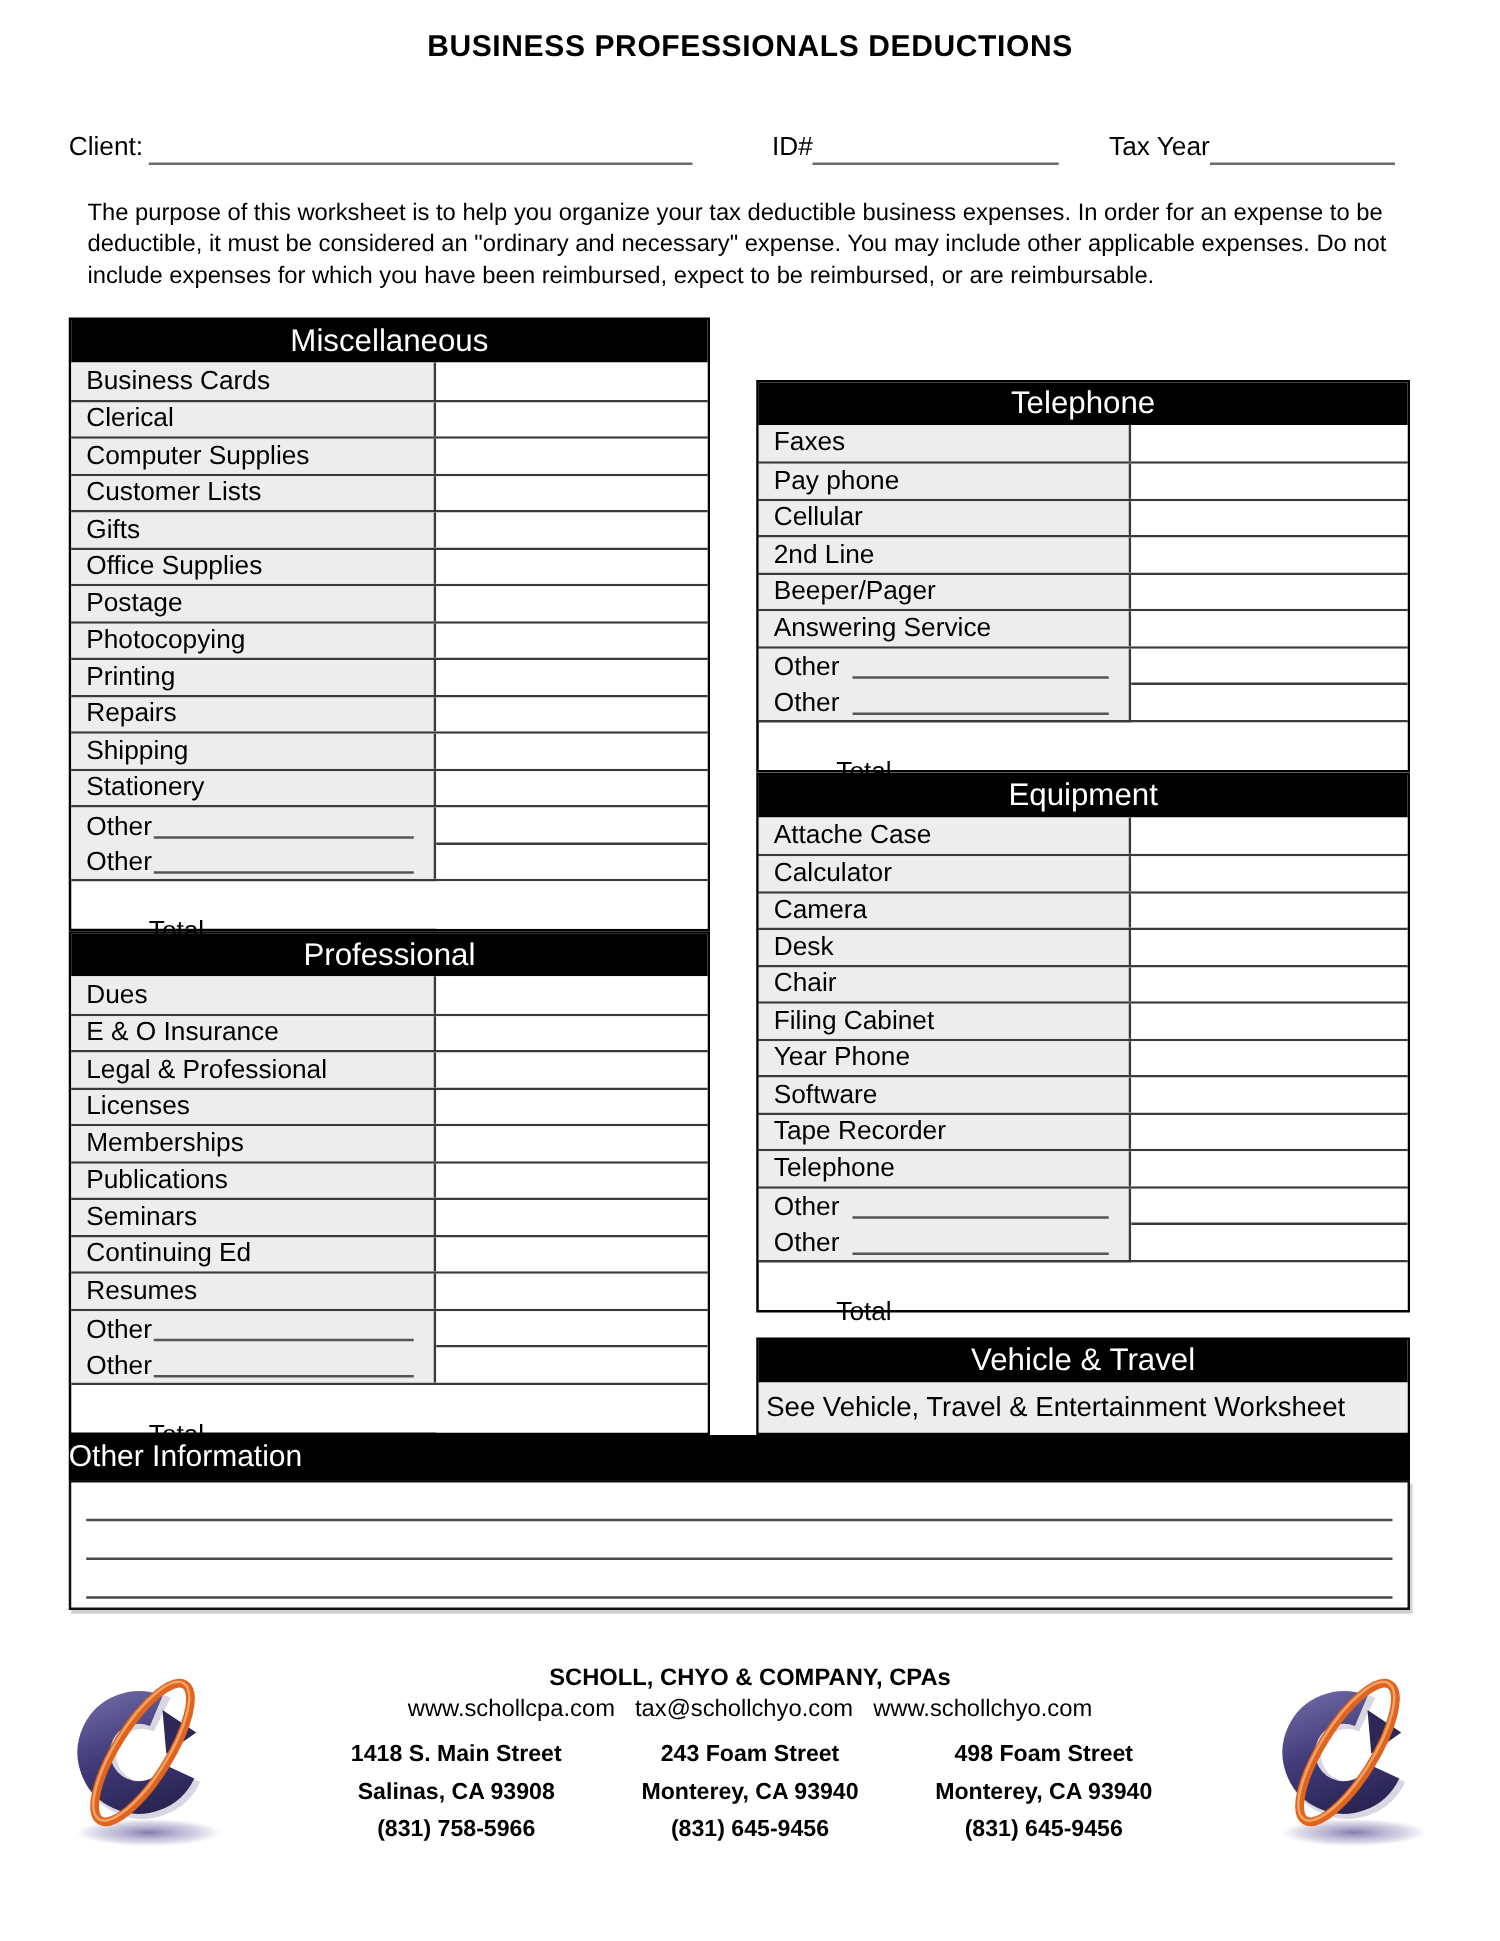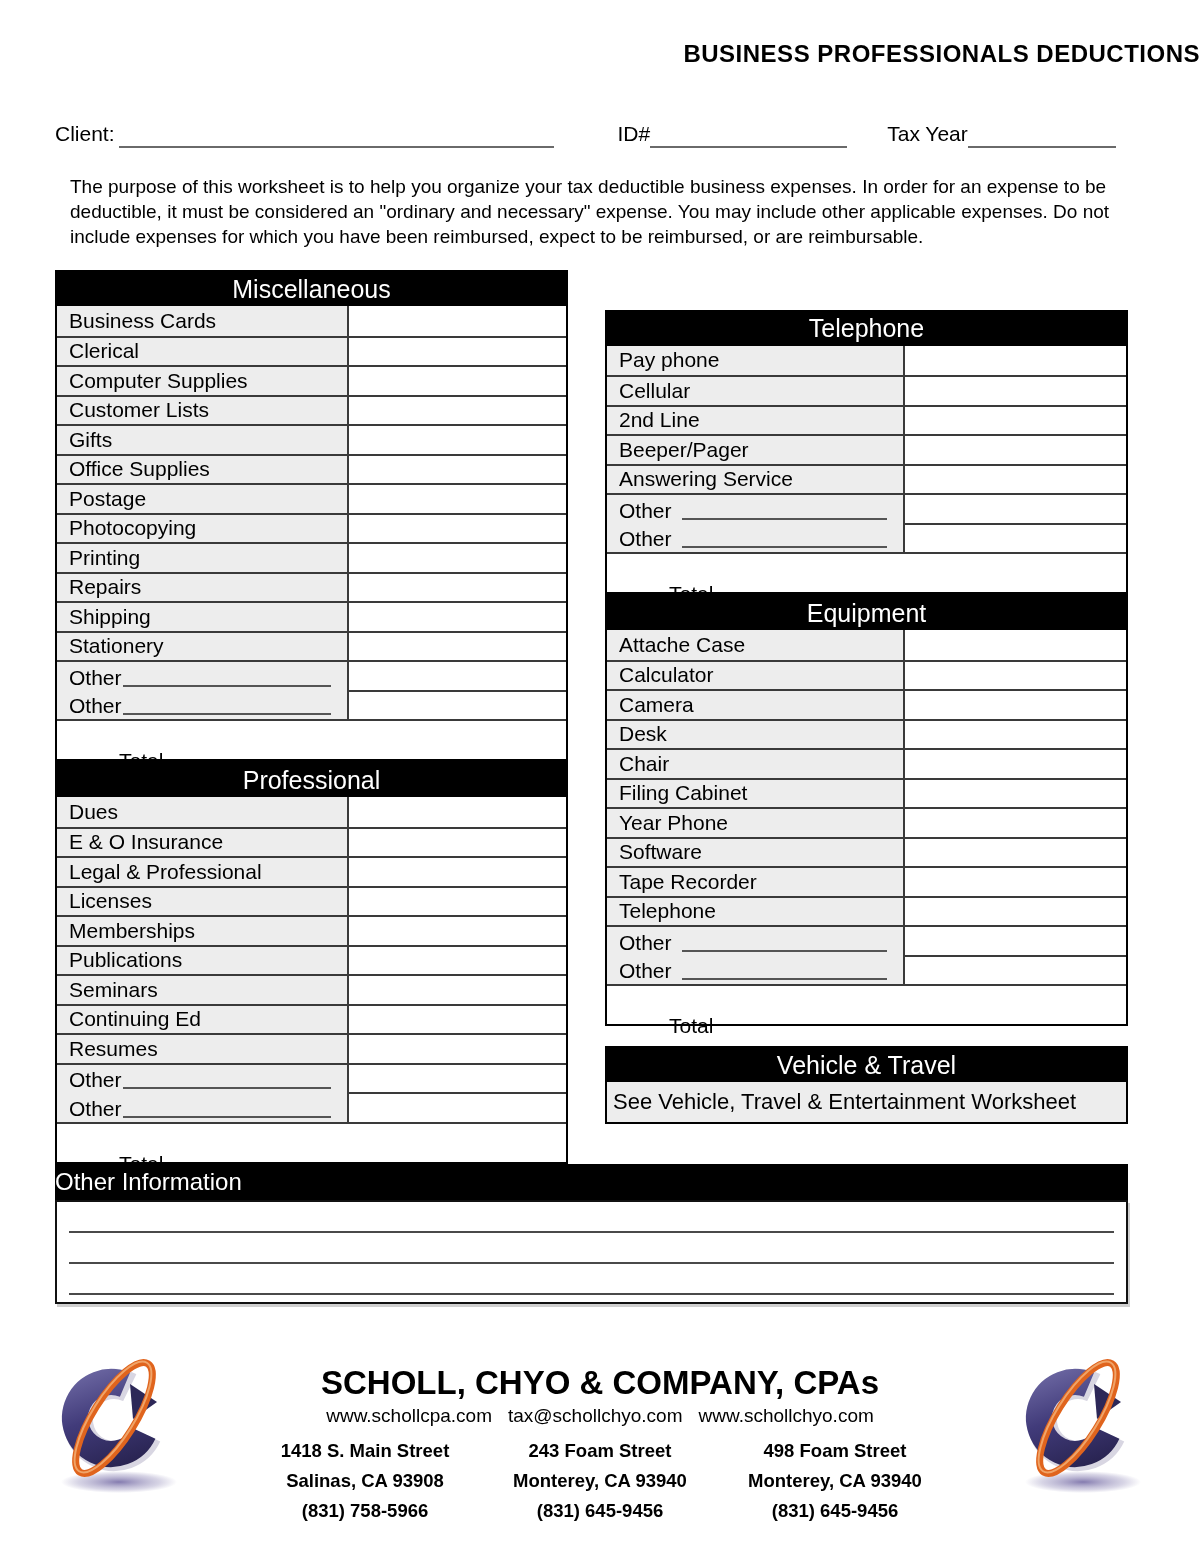--- a/index.html
+++ b/index.html
@@ -1,33 +1,33 @@
 <!DOCTYPE html>
 <html><head>
 <meta charset="utf-8">
 <style>
   * { box-sizing: border-box; margin: 0; padding: 0; }
   html,body { background:#ffffff; }
   body { font-family:"Liberation Sans", sans-serif; color:#000; }
   .page { position:relative; width:1200px; height:1553px; background:#fff; overflow:hidden; }
 
-  .doc-title { padding-top:40px; text-align:right; font-size:24px; font-weight:bold; letter-spacing:.5px; }
+  .doc-title { padding-top:24px; text-align:center; font-size:24px; font-weight:bold; letter-spacing:.5px; }
 
   .client-line { display:flex; align-items:flex-end; margin:50px 72px 0 55px; font-size:21px; height:30px; }
   .client-line .lbl { white-space:nowrap; padding-bottom:2px; }
   .fill-line { display:inline-block; border-bottom:2px solid #6a6a6a; height:26px; }
   .fill-client { width:435px; margin-left:4px; }
   .lbl-id { margin-left:64px; }
   .fill-id { width:197px; }
   .lbl-tax { margin-left:40px; }
   .fill-tax { flex:1; margin-right:12px; }
 
   .intro { margin:26px 70px 0 70px; font-size:19px; line-height:25px; }
 
-  .tables { display:flex; align-items:center; margin:21px 0 0 55px; gap:37px; }
+  .tables { display:flex; align-items:flex-end; margin:21px 0 0 55px; gap:37px; }
   .col-left { width:513px; }
   .col-right { width:523px; }
 
   .table { border:2px solid #000; background:#fff; }
   .thead { height:34px; background:#000; color:#fff; display:flex; align-items:center; justify-content:center; font-size:25px; }
   .row { display:flex; border-top:2px solid #3a3a3a; height:29.5px; }
   .rows .row:first-child { border-top:none; }
   .cell { display:flex; align-items:center; }
   .cell.label { background:#ededed; border-right:2px solid #3a3a3a; font-size:21px; padding-left:12px; }
   .col-left .cell.label { width:292px; }
@@ -50,21 +50,21 @@
   .table.vehicle { margin-top:20px; }
   .vehicle-note { height:40px; background:#ededed; display:flex; align-items:center; padding-left:6px; font-size:22px; }
 
   .oi-bar { margin-left:55px; width:1073px; height:36px; background:#000; color:#fff; font-size:24px; display:flex; align-items:center; justify-content:flex-start; }
   .oi-box { margin-left:55px; width:1073px; height:104px; border:2px solid #111; background:#fff; padding:0 12px; box-shadow:2px 3px 0 #cfcfcf; }
   .writing-line { height:31px; border-bottom:2px solid #4a4a4a; }
 
   .footer { display:flex; align-items:flex-start; margin:44px 28px 0 28px; }
   .logo-wrap { width:180px; display:flex; justify-content:center; }
   .footer-center { flex:1; text-align:center; }
-  .company-name { font-size:33px; font-weight:bold; margin-top:16px; }
+  .company-name { font-size:19px; font-weight:bold; margin-top:0; }
   .contacts { display:flex; justify-content:center; gap:16px; font-size:19px; margin-top:3px; }
   .offices { display:flex; justify-content:center; gap:10px; margin-top:9px; }
   .office { width:225px; font-size:18.5px; font-weight:bold; line-height:30px; }
 </style>
 </head>
 <body>
 
 <div class="page">
 
   <div class="doc-title">BUSINESS PROFESSIONALS DEDUCTIONS</div>
@@ -220,20 +220,24 @@
             </div>
           </div>
         </div>
       </div>
     <div class="col-right" id="col-right">
         <div class="table">
           <div class="thead">
             <span>Telephone</span>
           </div>
           <div class="rows">
+            <div class="row">
+              <div class="cell label">Faxes</div>
+              <div class="cell value"></div>
+            </div>
             <div class="row">
               <div class="cell label">Pay phone</div>
               <div class="cell value"></div>
             </div>
             <div class="row">
               <div class="cell label">Cellular</div>
               <div class="cell value"></div>
             </div>
             <div class="row">
               <div class="cell label">2nd Line</div>

